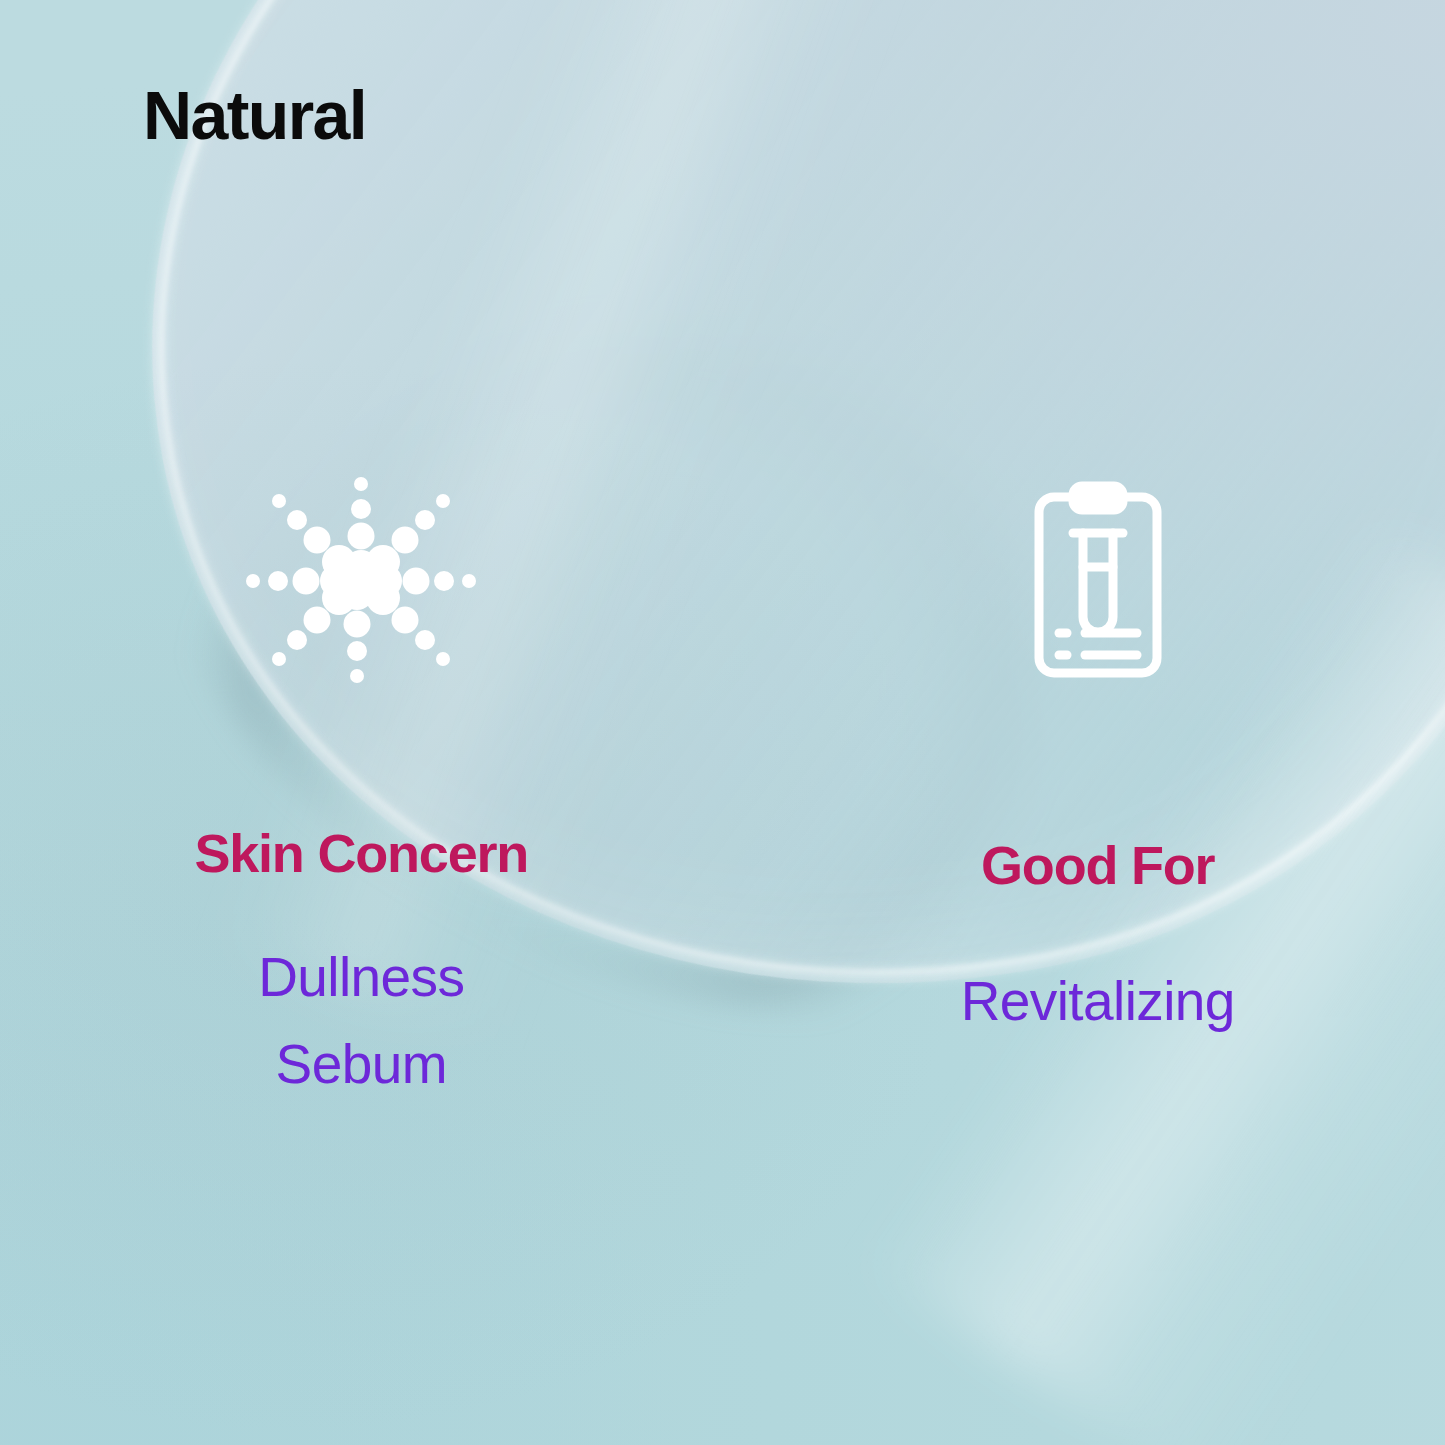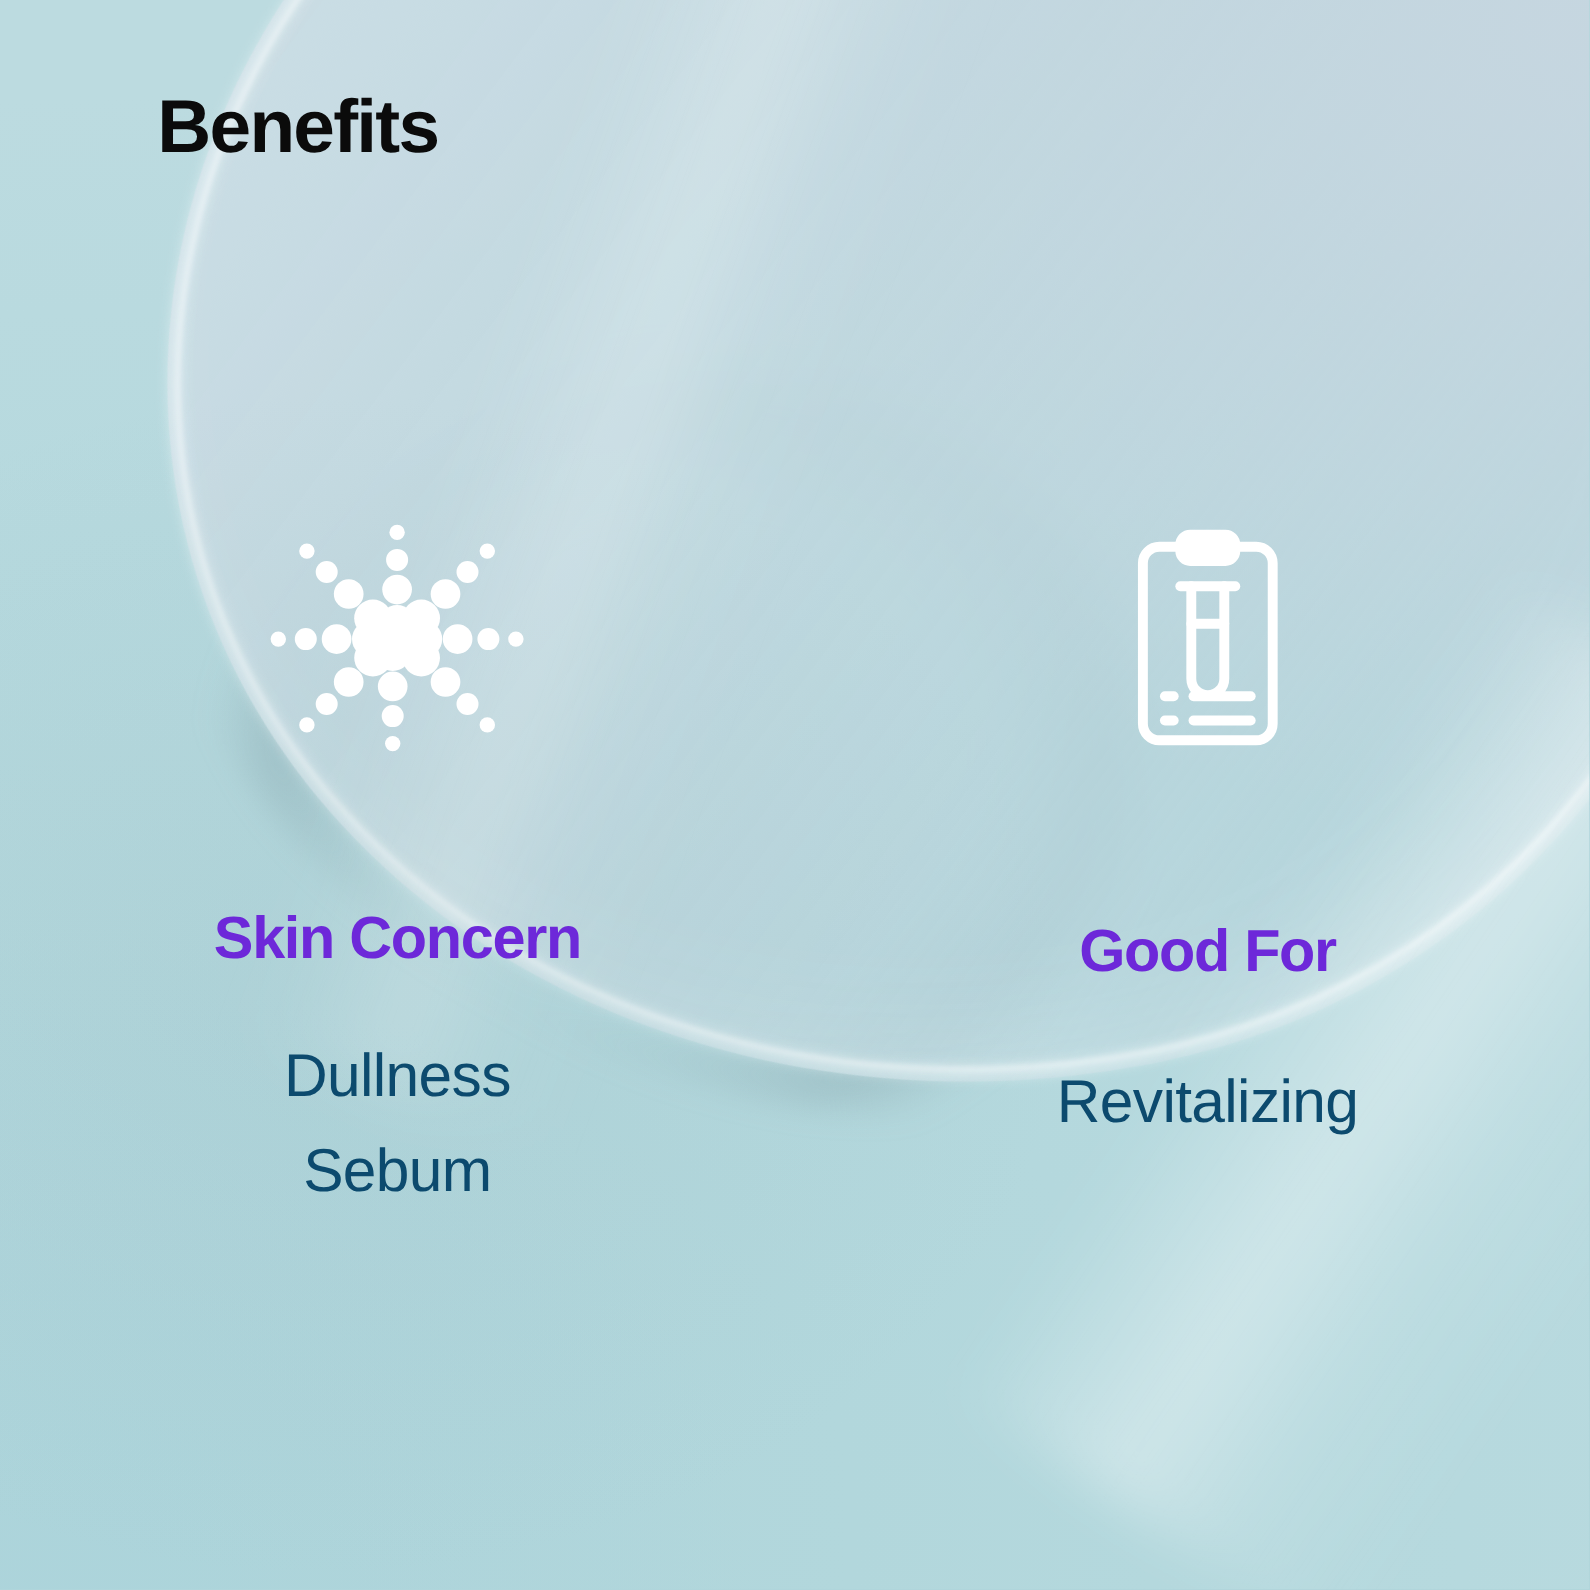--- a/index.html
+++ b/index.html
@@ -158,32 +158,32 @@
     height: 250px;
     display: flex;
     align-items: center;
     justify-content: center;
   }
   .col-heading {
     margin-top: 120px;
     font-size: 54px;
     font-weight: 700;
     letter-spacing: -1.2px;
-    color: #6d28d9;
+    color: #be185d;
     line-height: 1.05;
     text-align: center;
   }
   .col-list {
     margin-top: 52px;
     text-align: center;
   }
   .col-list-item {
     font-size: 55px;
     font-weight: 300;
-    color: #0c4a6e;
+    color: #6d28d9;
     line-height: 1.58;
     letter-spacing: -0.6px;
     white-space: nowrap;
   }
 
   svg { display: block; overflow: visible; }
 </style>
 </head>
 <body>
 
@@ -195,21 +195,21 @@
   <div class="blob"></div>
   <div class="blob-rim"></div>
   <div class="blob-rim2"></div>
   <div class="bg-tint-tr"></div>
   <div class="sheen"></div>
   <div class="sheen2"></div>
   <div class="vignette-bl"></div>
 
   <div class="content">
 
-    <div class="page-title">Benefits</div>
+    <div class="page-title">Natural</div>
 
     <div class="columns">
 
       <div class="col col-left">
         <div class="icon-wrap">
           <svg width="228" height="210" viewBox="0 0 228 210" fill="#ffffff" aria-hidden="true">
 
             <circle cx="114" cy="9" r="7"></circle>
             <circle cx="114" cy="34" r="10"></circle>
             <circle cx="114" cy="61" r="13.5"></circle>

